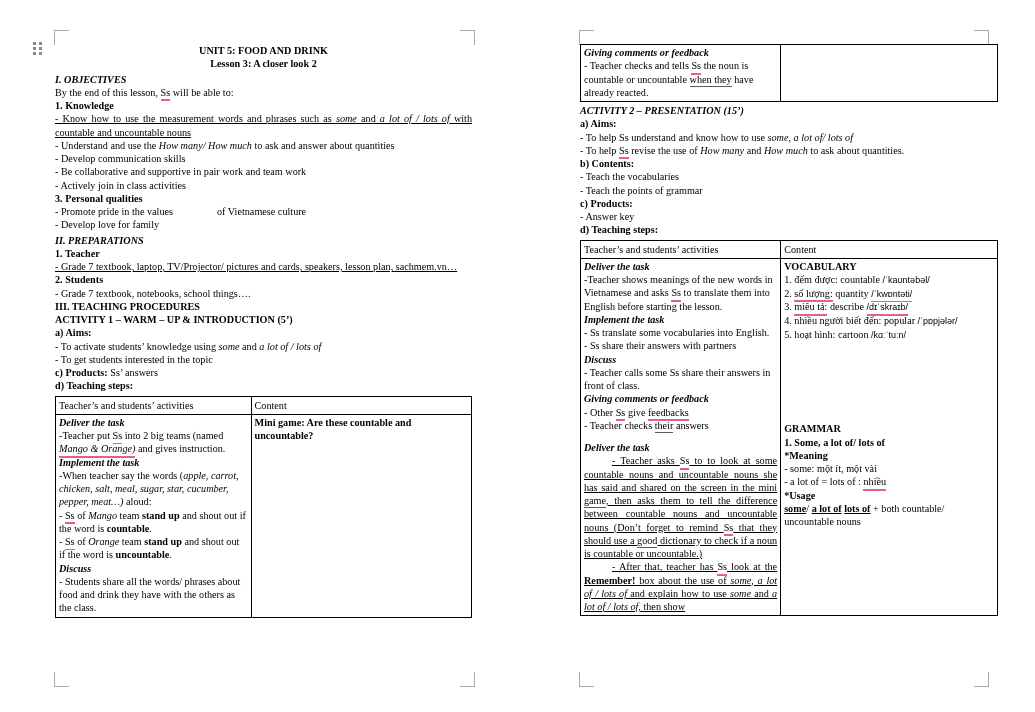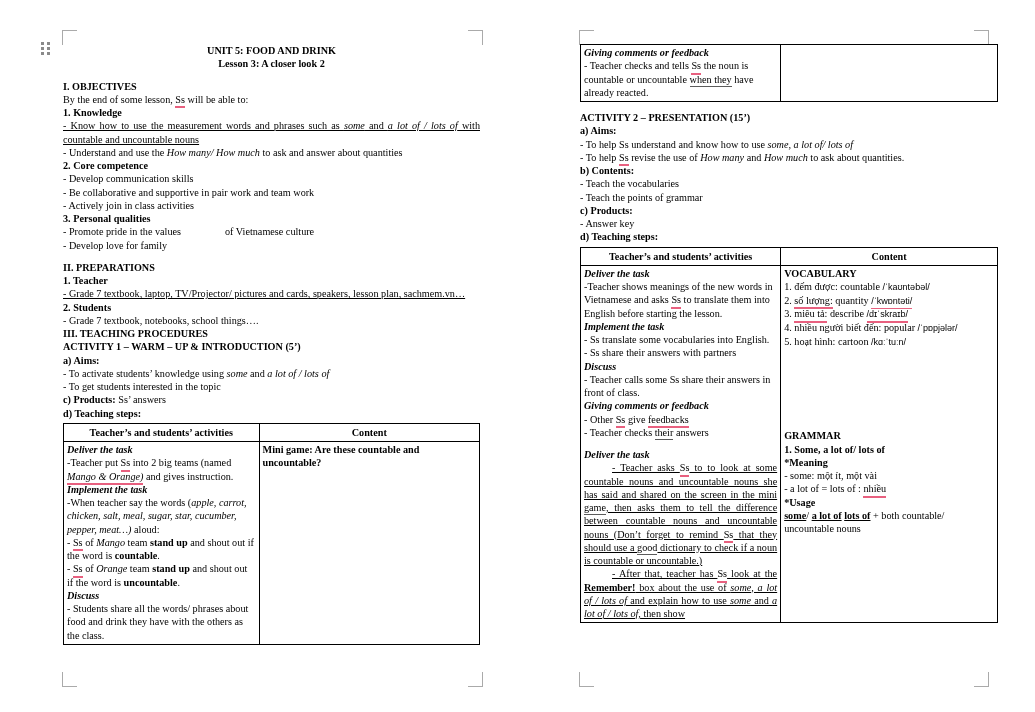--- a/index.html
+++ b/index.html
@@ -19,21 +19,21 @@
   .gutter {
     position: absolute;
     top: 0; left: 513px; width: 20px; height: 712px;
     background: #dcdcdc;
   }
   .page {
     position: absolute;
     top: 0; height: 712px;
     background: #ffffff;
   }
-  .page-left  { left: 16px;   width: 530px; }
+  .page-left  { left: 8px;   width: 530px; }
   .page-right { left: 533px; width: 502px; }
 
   .page-body {
     position: absolute;
     color: #000;
     font-size: 10.2px;
     line-height: 1.30;
   }
   .page-left .page-body  { left: 47px; top: 44px; width: 417px; }
   .page-right .page-body { left: 47px; top: 44px; width: 418px; }
@@ -53,21 +53,21 @@
     gap: 2px 3px;
   }
   .drag-handle i { display: block; width: 3px; height: 3px; background: #8a8a8a; }
 
   p { margin: 0; }
   .t-center { text-align: center; }
   .b { font-weight: bold; }
   .i { font-style: italic; }
   .bi { font-weight: bold; font-style: italic; }
   .u { text-decoration: underline; }
-  .sp-before { margin-top: 9px; }
+  .sp-before { margin-top: 2px; font-style: italic; }
   .indent { display: inline-block; width: 28px; }
   .justify { text-align: justify; text-decoration: underline; }
   .gap-space { display:inline-block; width: 44px; }
 
   
   .sq { position: relative; display: inline-block; }
   .sq::after {
     content: ""; position: absolute;
     left: 0; right: 0; bottom: -2px;
     height: 1.6px; background: #e8607f;
@@ -87,23 +87,23 @@
   }
   table.lesson td, table.lesson th {
     border: 1px solid #000;
     vertical-align: top;
     padding: 1px 3px 2px 3px;
     font-size: 10.2px;
     line-height: 1.30;
     font-weight: normal;
   }
   table.lesson th {
-    text-align: center;
-    font-weight: bold;
-    padding: 2px 15px;
+    text-align: left;
+    font-weight: normal;
+    padding: 2px 3px;
   }
   .col-a { width: 47%; }
   .col-b { width: 53%; }
   .r-col-a { width: 48%; margin-top: 28px; }
   .r-col-b { width: 52%; }
 
   .cellblock p { margin: 0; }
   .ipa { font-family: Liberation Sans, sans-serif; font-size: 9px; }
   .vocabline { white-space: nowrap; }
 </style>
@@ -130,27 +130,26 @@
     <div class="cropmark cm-bl" style="left:46px; top:672px;"></div>
     <div class="cropmark cm-br" style="left:452px; top:672px;"></div>
 
     <div class="page-body">
 
       <p class="t-center b">UNIT 5: FOOD AND DRINK</p>
       <p class="t-center b">Lesson 3: A closer look 2</p>
 
       <p class="b sp-before">I. OBJECTIVES</p>
 
-      <p><span>By the end of some lesson, </span><span class="sq">Ss</span><span> will be able to:</span></p>
+      <p><span>By the end of this lesson, </span><span class="sq">Ss</span><span> will be able to:</span></p>
 
       <p class="b">1. Knowledge</p>
       <p class="justify"><span>- Know how to use the measurement words and phrases such as </span><span class="i">some</span><span> and </span><span class="i">a lot of / lots of</span><span> with countable and uncountable nouns</span></p>
       <p><span>- Understand and use the </span><span class="i">How many/ How much</span><span> to ask and answer about quantities</span></p>
 
-      <p class="b">2. Core competence</p>
       <p>- Develop communication skills</p>
       <p>- Be collaborative and supportive in pair work and team work</p>
       <p>- Actively join in class activities</p>
 
       <p class="b">3. Personal qualities</p>
       <p><span>- Promote pride in the values</span><span class="gap-space"></span><span>of Vietnamese culture</span></p>
       <p>- Develop love for family</p>
 
       <p class="b sp-before">II. PREPARATIONS</p>
       <p class="b">1. Teacher</p>

